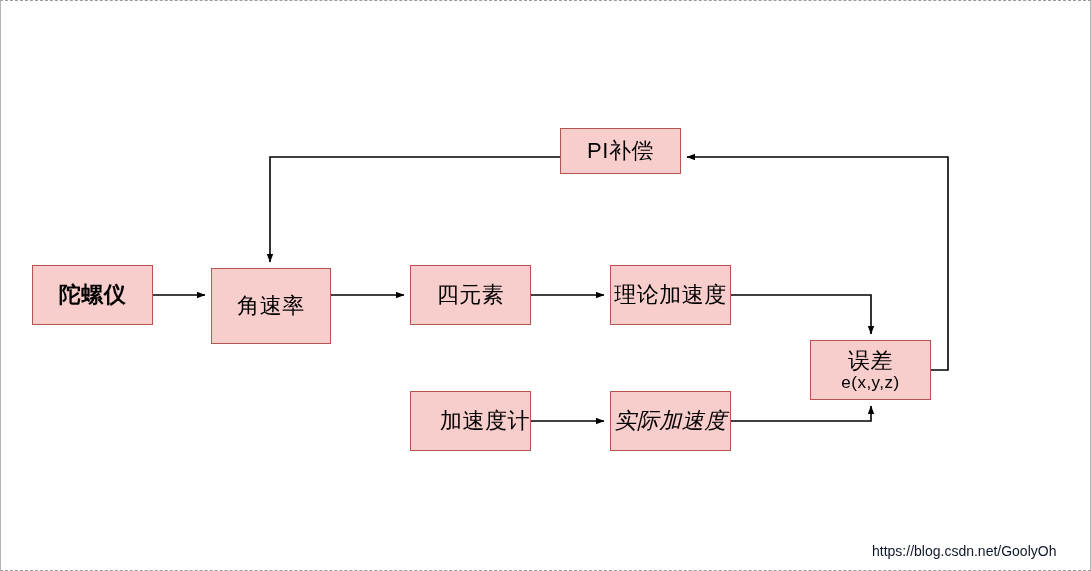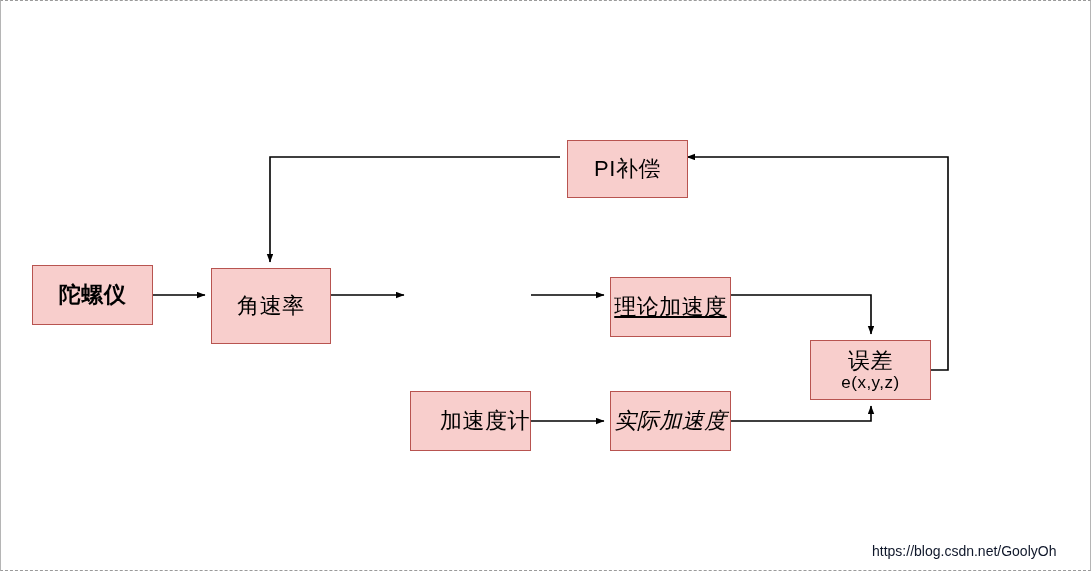--- a/index.html
+++ b/index.html
@@ -99,26 +99,29 @@
   </svg>
 
   <div class="node" style="left:32px;  top:265px; width:121px; height:60px;font-weight:bold;">
     <span>陀螺仪</span>
   </div>
 
   <div class="node" style="left:211px; top:268px; width:120px; height:76px;">
     <span>角速率</span>
   </div>
 
+  <div class="node" style="left:410px; top:265px; width:121px; height:60px;">
+    <span>四元素</span>
+  </div>
 
-  <div class="node" style="left:610px; top:277px; width:121px; height:60px;text-decoration:underline;">
+  <div class="node" style="left:610px; top:265px; width:121px; height:60px;">
     <span>理论加速度</span>
   </div>
 
-  <div class="node" style="left:560px; top:140px; width:121px; height:58px;margin-left:7px;">
+  <div class="node" style="left:560px; top:128px; width:121px; height:46px;">
     <span>PI补偿</span>
   </div>
 
   <div class="node" style="left:810px; top:340px; width:121px; height:60px;">
     <span>误差</span>
     <span class="line2">e(x,y,z)</span>
   </div>
 
   <div class="node" style="left:410px; top:391px; width:121px; height:60px;align-items:flex-end;">
     <span>加速度计</span>

